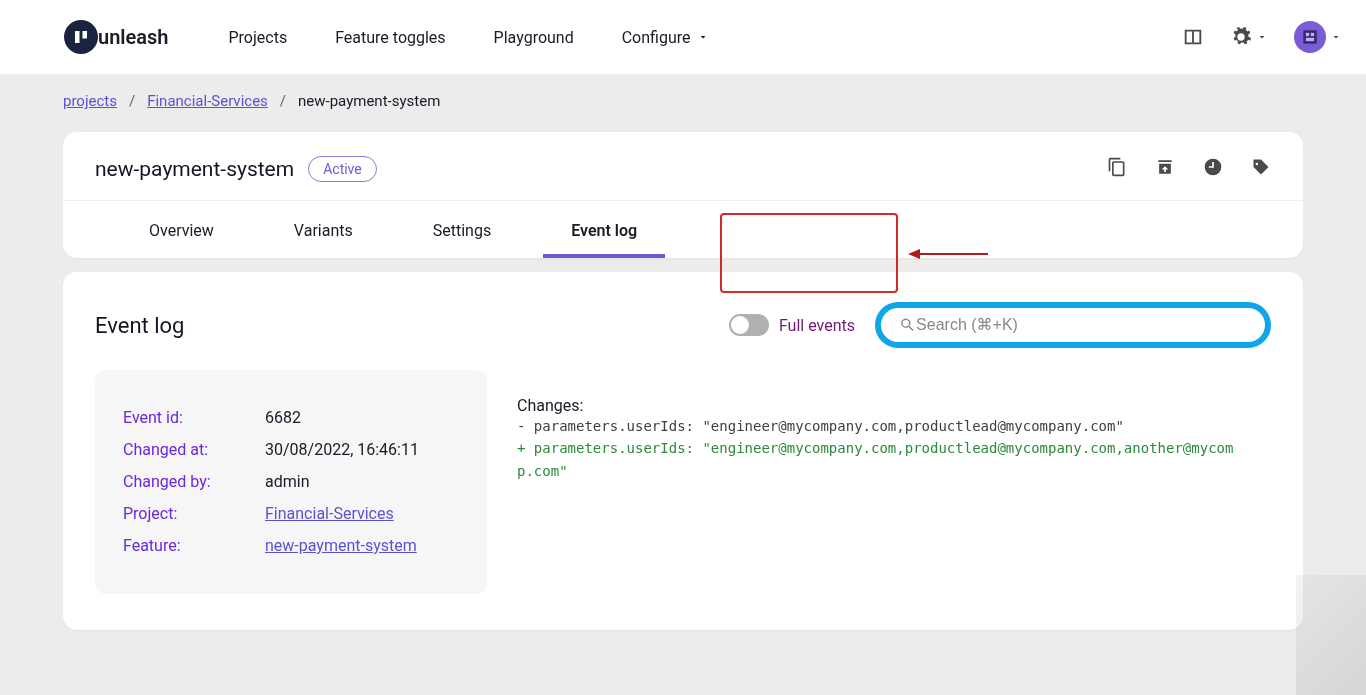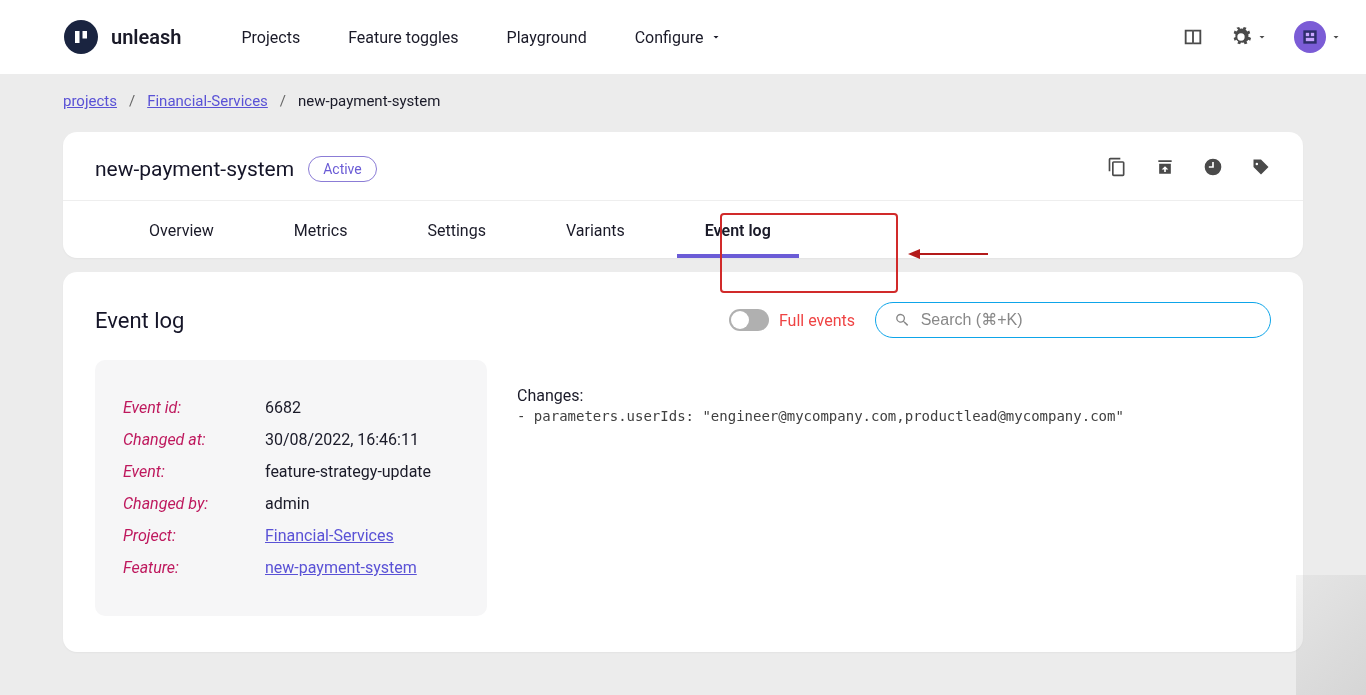--- a/index.html
+++ b/index.html
@@ -17,21 +17,21 @@
     height: 74px;
     background: #fff;
     display: flex;
     align-items: center;
     padding: 0 24px 0 64px;
     position: relative;
   }
   .logo {
     display: flex;
     align-items: center;
-    gap: 13px;
+    gap: 0;
     font-weight: 600;
     font-size: 20px;
     color: #1a1a28;
     margin-right: 60px;
   }
   .logo-mark {
     width: 34px;
     height: 34px;
     border-radius: 50%;
     background: #1a2440;
@@ -169,21 +169,21 @@
     font-size: 22px;
     font-weight: 400;
     color: #151528;
   }
   .toggle-wrap {
     margin-left: auto;
     display: flex;
     align-items: center;
     gap: 10px;
     font-size: 16px;
-    color: #ef4444;
+    color: #701a75;
   }
   .switch {
     width: 40px;
     height: 22px;
     border-radius: 999px;
     background: #b0b0b0;
     position: relative;
     cursor: pointer;
   }
   .switch::after {
@@ -192,25 +192,24 @@
     width: 18px;
     height: 18px;
     border-radius: 50%;
     background: #fff;
     top: 2px;
     left: 2px;
   }
   .search {
     display: flex;
     align-items: center;
-    border: 1px solid #0ea5e9;
+    border: 6px solid #0ea5e9;
     border-radius: 999px;
     padding: 8px 18px;
     width: 396px;
-    gap: 10px;
     position: relative;
   }
   .search input {
     border: none;
     outline: none;
     font-size: 16px;
     width: 100%;
     color: #333;
   }
   .search input::placeholder { color: #888; }
@@ -223,21 +222,21 @@
   .event-meta {
     width: 392px;
     background: #f6f6f7;
     border-radius: 10px;
     padding: 32px 28px;
     font-size: 16px;
     line-height: 2.0;
     color: #1a1a28;
   }
   .event-meta .row { display: flex; }
-  .event-meta .label { width: 142px; color: #be185d; font-style: italic; }
+  .event-meta .label { width: 142px; color: #6d28d9; }
   .event-meta .value a { color: #5a52d6; text-decoration: underline; cursor: pointer; }
   .event-diff {
     flex: 1;
     padding: 26px 30px;
     font-size: 16px;
   }
   .event-diff .changes-label {
     color: #1a1a28;
   }
   .diff-line {
@@ -345,23 +344,22 @@
       </span>
       <span class="action-icon">
         <svg width="20" height="20" viewBox="0 0 24 24">
             <path fill="#4a4a4a" d="M21 12l-9 9-9-9V3h9l9 9zM7 7a1.5 1.5 0 100 3 1.5 1.5 0 000-3z"></path>
           </svg>
       </span>
     </div>
   </div>
   <div class="tabs">
     <div class="tab">Overview</div>
-    <div class="tab">Metrics</div>
+    <div class="tab">Variants</div>
     <div class="tab">Settings</div>
-    <div class="tab">Variants</div>
     <div class="tab active">Event log</div>
   </div>
 </div>
 
 <div class="tab-highlight-box" style="left:720px; top:213px; width:178px; height:80px;"></div>
 <svg class="arrow-indicator" style="left:908px; top:244px; width:80px; height:20px;">
   <line x1="80" y1="10" x2="8" y2="10" stroke="#b31a1a" stroke-width="2"></line>
   <polygon points="0,10 12,5 12,15" fill="#b31a1a"></polygon>
 </svg>
 
@@ -382,38 +380,35 @@
 
   <div class="event-row">
     <div class="event-meta">
       <div class="row">
         <span class="label">Event id:</span>
         <span class="value">6682</span>
       </div>
       <div class="row">
         <span class="label">Changed at:</span>
         <span class="value">30/08/2022, 16:46:11</span>
-      </div>
-      <div class="row">
-        <span class="label">Event:</span>
-        <span class="value">feature-strategy-update</span>
       </div>
       <div class="row">
         <span class="label">Changed by:</span>
         <span class="value">admin</span>
       </div>
       <div class="row">
         <span class="label">Project:</span>
         <span class="value"><a>Financial-Services</a></span>
       </div>
       <div class="row">
         <span class="label">Feature:</span>
         <span class="value"><a>new-payment-system</a></span>
       </div>
     </div>
     <div class="event-diff">
       <div class="changes-label">Changes:</div>
       <div class="diff-line diff-del">- parameters.userIds: "engineer@mycompany.com,productlead@mycompany.com"</div>
+      <div class="diff-line diff-add">+ parameters.userIds: "engineer@mycompany.com,productlead@mycompany.com,another@mycomp.com"</div>
     </div>
   </div>
 </div>
 
 <div class="bg-deco"></div>
 
 </body></html>

